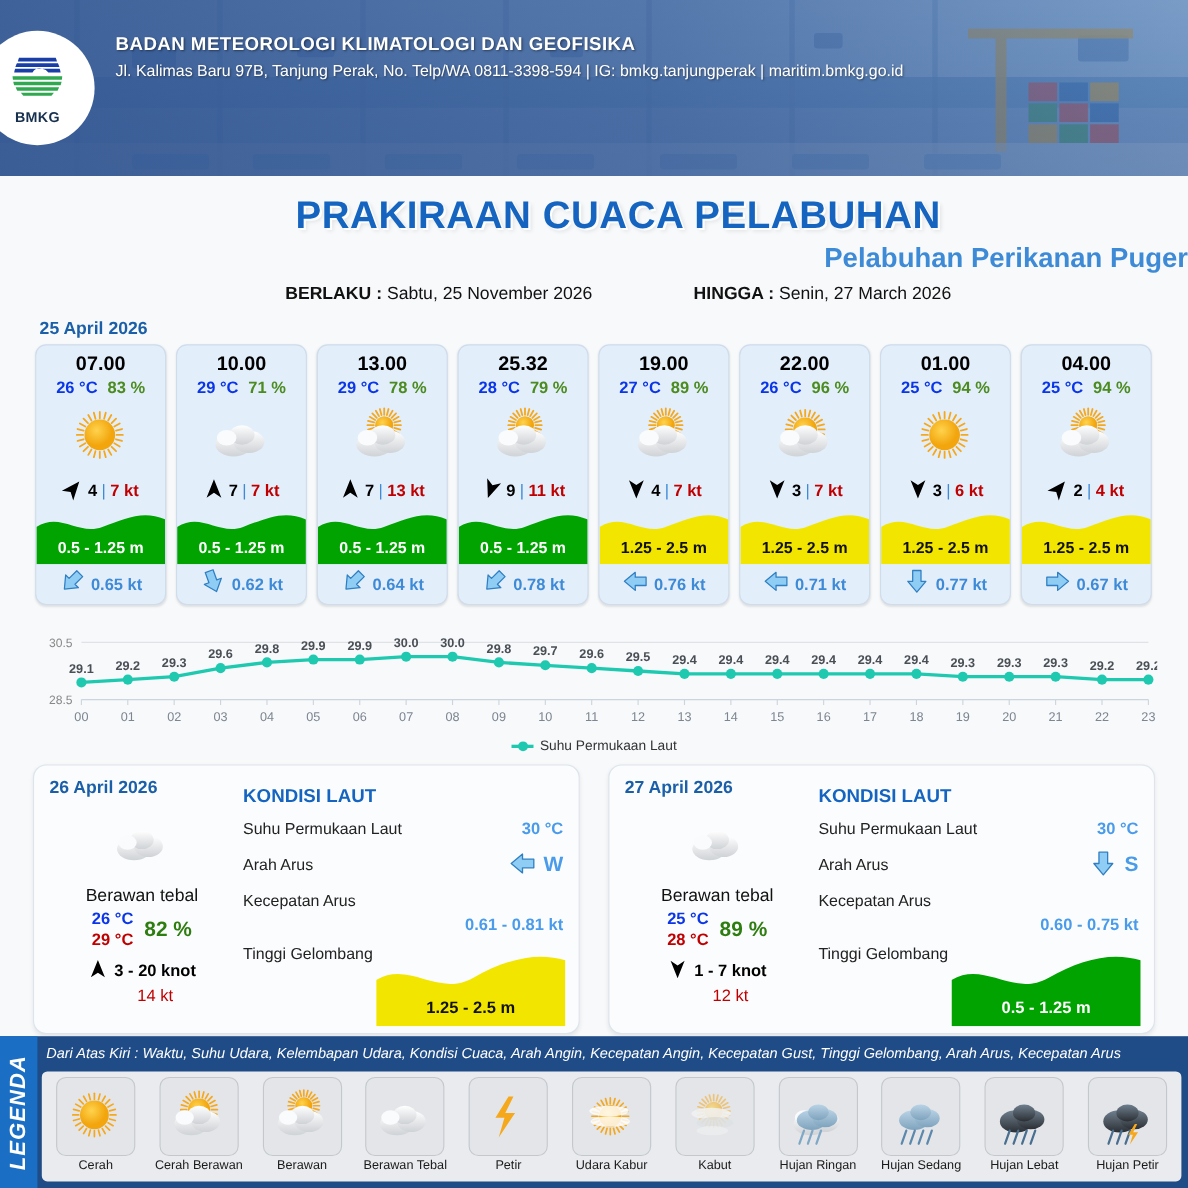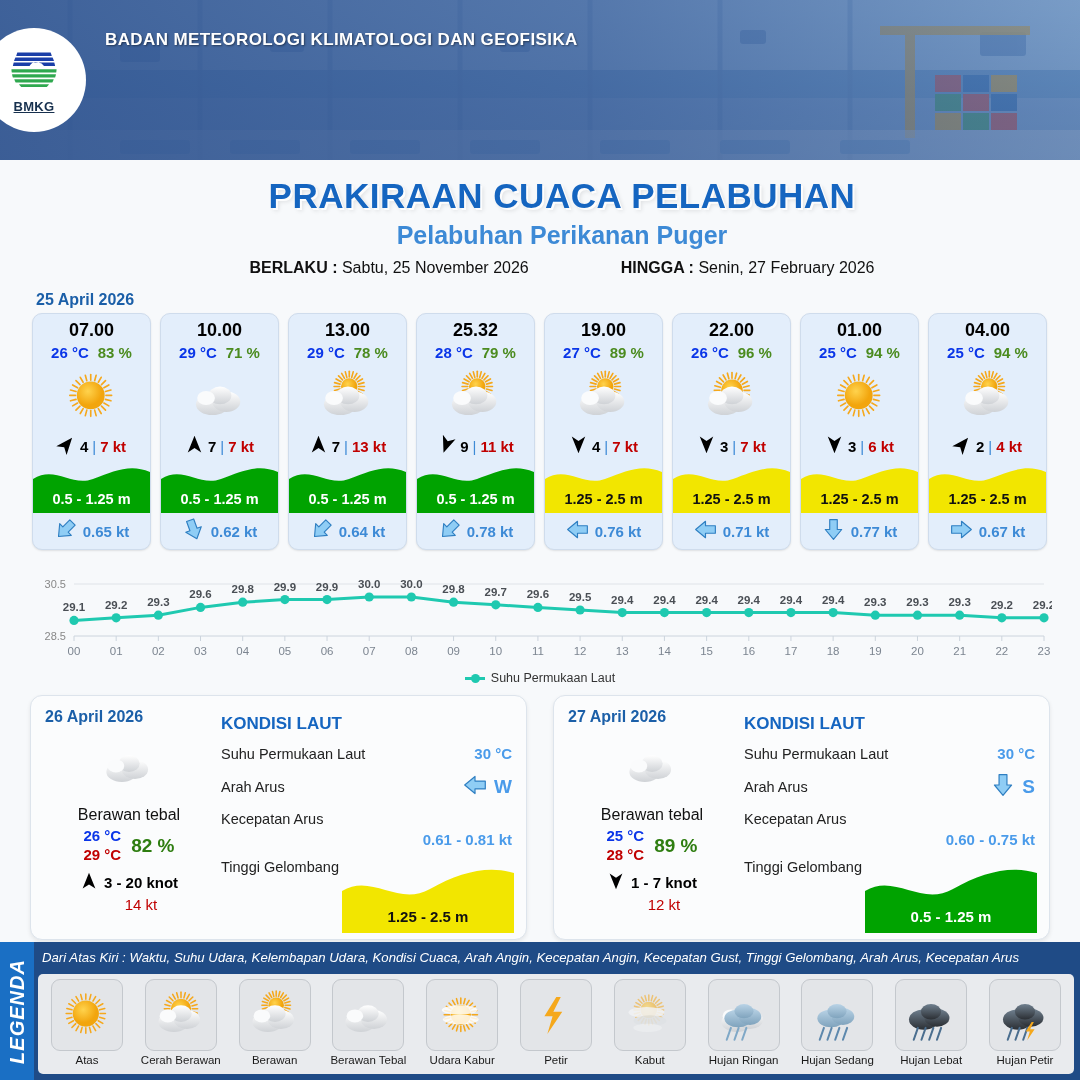--- a/index.html
+++ b/index.html
@@ -24,42 +24,42 @@
     background: linear-gradient(90deg, rgba(45,80,140,.82) 0%, rgba(50,85,145,.62) 55%, rgba(60,95,150,.25) 100%);
   }
   .logo-badge {
     position:absolute; left:-18px; top:28px;
     width:104px; height:104px; border-radius:52px;
     background:#fff;
     display:flex; flex-direction:column; align-items:center; justify-content:center;
     z-index:5;
   }
   .logo-mark { width:56px; height:50px; }
-  .logo-text { font-size:13px; font-weight:bold; color:#17304e; letter-spacing:.3px; margin-top:2px;text-decoration:underline;}
+  .logo-text { font-size:13px; font-weight:bold; color:#17304e; letter-spacing:.3px; margin-top:2px;}
   .hdr-texts { position:absolute; left:105px; top:30px; right:28px; z-index:4; }
   .hdr-line1 {
     color:#fff; font-size:17px; font-weight:bold; letter-spacing:.4px;
     text-shadow: 1px 1px 2px rgba(0,0,0,.45);
   }
   .hdr-line2 {
     color:#fff; font-size:28px; font-weight:bold; margin-top:4px; letter-spacing:.1px;
     text-shadow: 1px 1px 3px rgba(0,0,0,.5);
   }
   .hdr-line3 {
     color:#fff; font-size:14.5px; margin-top:7px;
     text-shadow: 1px 1px 2px rgba(0,0,0,.45);
   }
 
   
   .title-block { text-align:center; padding-top:16px;padding-left:44px; }
   .title-main {
     font-size:35px; font-weight:bold; color:#1565c0; letter-spacing:.5px;
     text-shadow: 2px 2px 0px rgba(255,255,255,.9), 3px 3px 4px rgba(0,0,0,.10);
   }
-  .title-sub { font-size:25px; font-weight:bold; color:#3d8ad6; margin-top:5px; }
+  .title-sub { font-size:25px; font-weight:bold; color:#3d8ad6; margin-top:5px;text-align:right; }
   .valid-row {
     display:flex; justify-content:center; gap:92px; margin-top:9px;
     font-size:16px; color:#111;
   }
   .valid-row b { font-weight:bold; }
   .valid-row span { font-weight:normal; }
 
   
   .date-label { font-size:16px; font-weight:bold; color:#1b5fa8; margin:14px 0 4px 36px; }
   .cards { display:flex; gap:9px; padding:0 32px; }
@@ -226,34 +226,35 @@
         <path d="M12 55 h76 a40 40 0 0 0 1.5 -6 h-79 a40 40 0 0 0 1.5 6z"></path>
         <path d="M17 64 h66 a40 40 0 0 0 2.5 -6 h-71 a40 40 0 0 0 2.5 6z"></path>
         <path d="M27 72 h46 a40 40 0 0 0 4 -5 h-54 a40 40 0 0 0 4 5z"></path>
       </g>
     </svg>
     <div class="logo-text">BMKG</div>
   </div>
 
   <div class="hdr-texts">
     <div class="hdr-line1">BADAN METEOROLOGI KLIMATOLOGI DAN GEOFISIKA</div>
+    <div class="hdr-line3">Jl. Kalimas Baru 97B, Tanjung Perak, No. Telp/WA 0811-3398-594 | IG: bmkg.tanjungperak | maritim.bmkg.go.id</div>
   </div>
 </div>
 
 <div class="title-block">
   <div class="title-main">PRAKIRAAN CUACA PELABUHAN</div>
   <div class="title-sub">Pelabuhan Perikanan Puger</div>
   <div class="valid-row">
     <div>
       <b>BERLAKU :</b>
       <span>Sabtu, 25 November 2026</span>
     </div>
     <div>
       <b>HINGGA :</b>
-      <span>Senin, 27 February 2026</span>
+      <span>Senin, 27 March 2026</span>
     </div>
   </div>
 </div>
 
 <div class="date-label">25 April 2026</div>
 <div class="cards" id="cards">
     <div class="card">
       <div class="c-time">07.00</div>
    <div class="c-th">
      <span class="c-temp">26 °C</span>
@@ -1173,21 +1174,21 @@
             <line x1="43.7883429175395" y1="24.81778016906236" x2="41.458971511616824" y2="16.124447732460744" stroke="#f5a81c" stroke-width="2.6" stroke-linecap="round"></line>
             <line x1="49.99999999999999" y1="24" x2="49.99999999999999" y2="15" stroke="#f5a81c" stroke-width="2.6" stroke-linecap="round"></line>
             <line x1="56.21165708246049" y1="24.81778016906236" x2="58.54102848838317" y2="16.12444773246074" stroke="#f5a81c" stroke-width="2.6" stroke-linecap="round"></line>
             <line x1="62" y1="27.215390309173472" x2="66.5" y2="19.421161675113527" stroke="#f5a81c" stroke-width="2.6" stroke-linecap="round"></line>
             <line x1="66.97056274847714" y1="31.029437251522857" x2="73.33452377915606" y2="24.665476220843928" stroke="#f5a81c" stroke-width="2.6" stroke-linecap="round"></line>
             <line x1="70.78460969082653" y1="35.999999999999986" x2="78.57883832488646" y2="31.499999999999986" stroke="#f5a81c" stroke-width="2.6" stroke-linecap="round"></line>
             <line x1="73.18221983093764" y1="41.78834291753948" x2="81.87555226753925" y2="39.45897151161679" stroke="#f5a81c" stroke-width="2.6" stroke-linecap="round"></line>
             <circle cx="50" cy="48" r="22" fill="url(#sgsunny62)"></circle>
           </svg>
         </div>
-   <div class="leg-lbl">Atas</div>
+   <div class="leg-lbl">Cerah</div>
       </div>
       <div class="leg-item">
         <div class="leg-box">
           <svg viewBox="0 0 104 100" width="62" height="59.519999999999996">
             <defs>
     <radialGradient id="sgsuncloud62" cx="40%" cy="35%">
       <stop offset="0%" stop-color="#ffd34d"></stop>
                 <stop offset="100%" stop-color="#f2a50d"></stop>
     </radialGradient>
     <linearGradient id="cgsuncloud62" x1="0" y1="0" x2="0" y2="1">
@@ -1322,20 +1323,46 @@
               <ellipse cx="30" cy="52" rx="14" ry="11" fill="#fafbfc"></ellipse>
             </g>
           </svg>
         </div>
    <div class="leg-lbl">Berawan Tebal</div>
       </div>
       <div class="leg-item">
         <div class="leg-box">
           <svg viewBox="0 0 104 100" width="62" height="59.519999999999996">
             <defs>
+    <radialGradient id="sglightning62" cx="40%" cy="35%">
+      <stop offset="0%" stop-color="#ffd34d"></stop>
+                <stop offset="100%" stop-color="#f2a50d"></stop>
+    </radialGradient>
+    <linearGradient id="cglightning62" x1="0" y1="0" x2="0" y2="1">
+      <stop offset="0%" stop-color="#ffffff"></stop>
+                <stop offset="100%" stop-color="#cfd2d6"></stop>
+    </linearGradient>
+    <linearGradient id="dglightning62" x1="0" y1="0" x2="0" y2="1">
+      <stop offset="0%" stop-color="#6f7f8e"></stop>
+                <stop offset="100%" stop-color="#2b2f34"></stop>
+    </linearGradient>
+    <linearGradient id="bglightning62" x1="0" y1="0" x2="0" y2="1">
+      <stop offset="0%" stop-color="#b9d3e6"></stop>
+                <stop offset="100%" stop-color="#7fa3bd"></stop>
+    </linearGradient>
+  </defs>
+            <path transform="translate(30,20) scale(1.25)" d="M18 0 L2 26 L13 26 L6 50 L26 20 L14 20 L24 0 Z" fill="#f5a81c"></path>
+          </svg>
+        </div>
+   <div class="leg-lbl">Petir</div>
+      </div>
+      <div class="leg-item">
+        <div class="leg-box">
+          <svg viewBox="0 0 104 100" width="62" height="59.519999999999996">
+            <defs>
     <radialGradient id="sghaze62" cx="40%" cy="35%">
       <stop offset="0%" stop-color="#ffd34d"></stop>
                 <stop offset="100%" stop-color="#f2a50d"></stop>
     </radialGradient>
     <linearGradient id="cghaze62" x1="0" y1="0" x2="0" y2="1">
       <stop offset="0%" stop-color="#ffffff"></stop>
                 <stop offset="100%" stop-color="#cfd2d6"></stop>
     </linearGradient>
     <linearGradient id="dghaze62" x1="0" y1="0" x2="0" y2="1">
       <stop offset="0%" stop-color="#6f7f8e"></stop>
@@ -1371,46 +1398,20 @@
             <line x1="66.45448267190433" y1="40.49999999999999" x2="74.24871130596428" y2="35.999999999999986" stroke="#f5a81c" stroke-width="2.6" stroke-linecap="round"></line>
             <line x1="68.3525906994923" y1="45.08243814305209" x2="77.0459231360939" y2="42.753066737129394" stroke="#f5a81c" stroke-width="2.6" stroke-linecap="round"></line>
             <circle cx="50" cy="50" r="17" fill="url(#sghaze62)"></circle>
             <g opacity=".82">
               <ellipse cx="48" cy="42" rx="30" ry="8" fill="#fff"></ellipse>
               <ellipse cx="50" cy="58" rx="30" ry="8" fill="#fff"></ellipse>
             </g>
           </svg>
         </div>
    <div class="leg-lbl">Udara Kabur</div>
-      </div>
-      <div class="leg-item">
-        <div class="leg-box">
-          <svg viewBox="0 0 104 100" width="62" height="59.519999999999996">
-            <defs>
-    <radialGradient id="sglightning62" cx="40%" cy="35%">
-      <stop offset="0%" stop-color="#ffd34d"></stop>
-                <stop offset="100%" stop-color="#f2a50d"></stop>
-    </radialGradient>
-    <linearGradient id="cglightning62" x1="0" y1="0" x2="0" y2="1">
-      <stop offset="0%" stop-color="#ffffff"></stop>
-                <stop offset="100%" stop-color="#cfd2d6"></stop>
-    </linearGradient>
-    <linearGradient id="dglightning62" x1="0" y1="0" x2="0" y2="1">
-      <stop offset="0%" stop-color="#6f7f8e"></stop>
-                <stop offset="100%" stop-color="#2b2f34"></stop>
-    </linearGradient>
-    <linearGradient id="bglightning62" x1="0" y1="0" x2="0" y2="1">
-      <stop offset="0%" stop-color="#b9d3e6"></stop>
-                <stop offset="100%" stop-color="#7fa3bd"></stop>
-    </linearGradient>
-  </defs>
-            <path transform="translate(30,20) scale(1.25)" d="M18 0 L2 26 L13 26 L6 50 L26 20 L14 20 L24 0 Z" fill="#f5a81c"></path>
-          </svg>
-        </div>
-   <div class="leg-lbl">Petir</div>
       </div>
       <div class="leg-item">
         <div class="leg-box">
           <svg viewBox="0 0 104 100" width="62" height="59.519999999999996">
             <defs>
     <radialGradient id="sgfog62" cx="40%" cy="35%">
       <stop offset="0%" stop-color="#ffd34d"></stop>
                 <stop offset="100%" stop-color="#f2a50d"></stop>
     </radialGradient>
     <linearGradient id="cgfog62" x1="0" y1="0" x2="0" y2="1">

